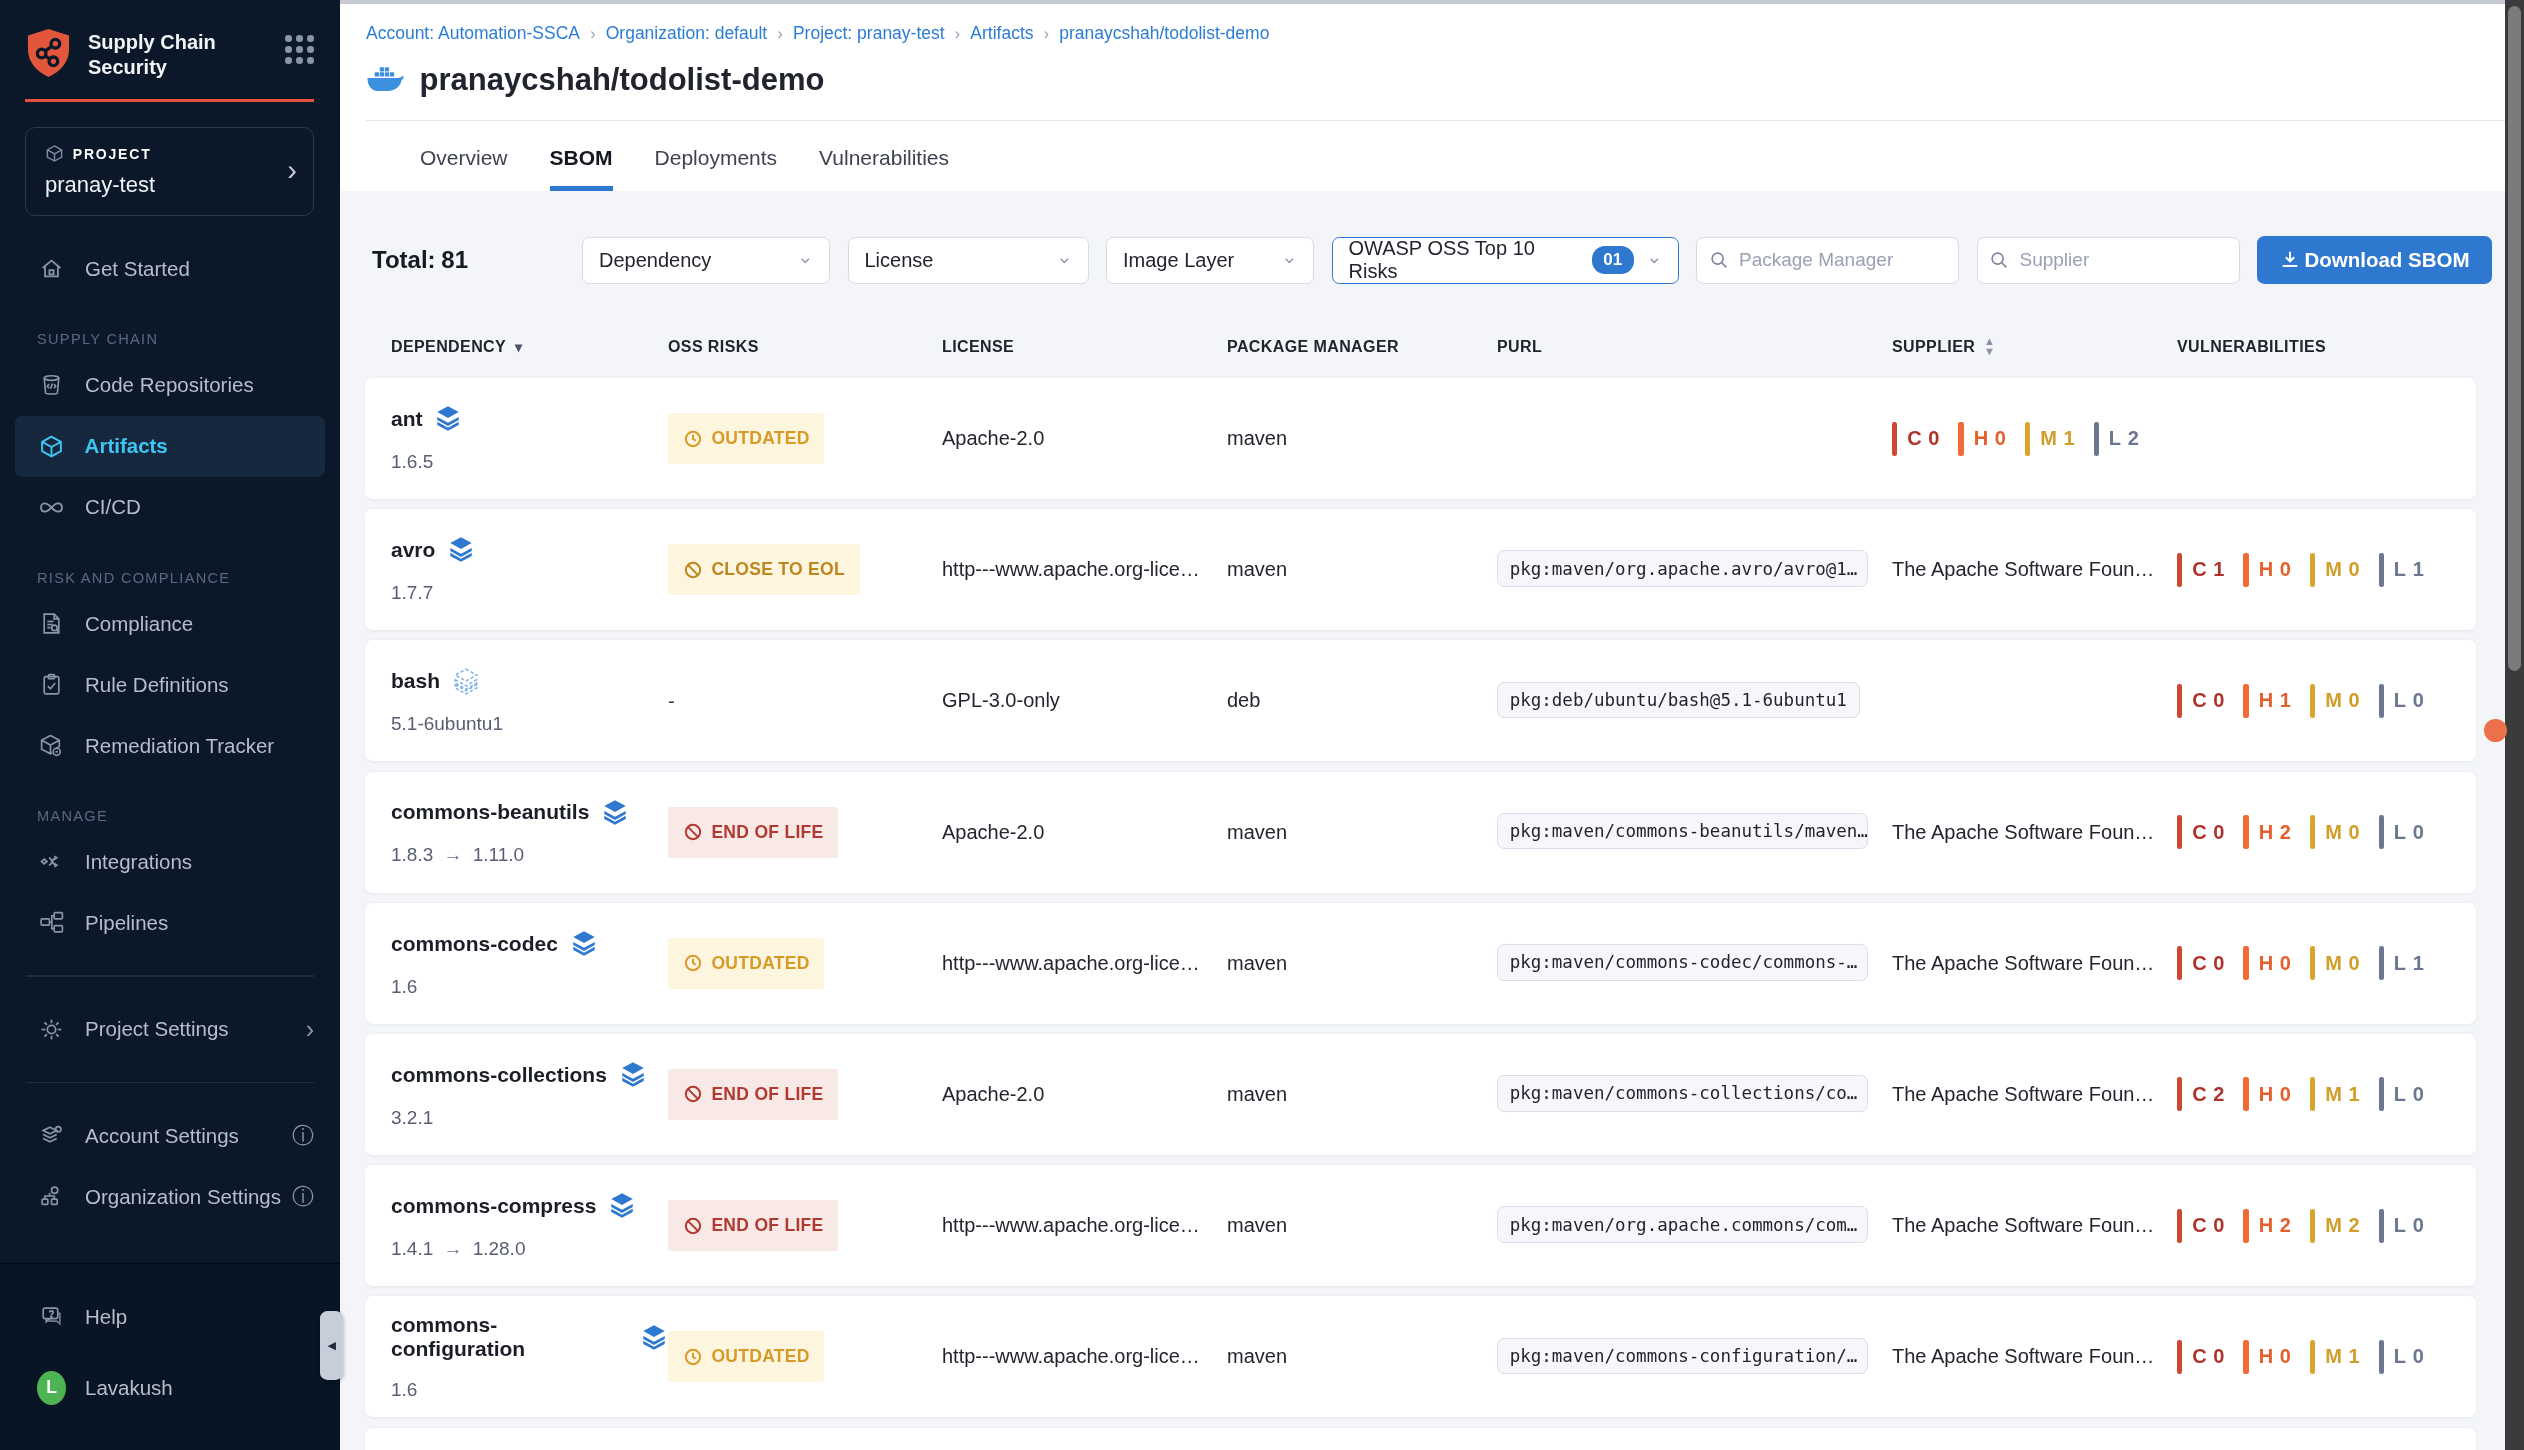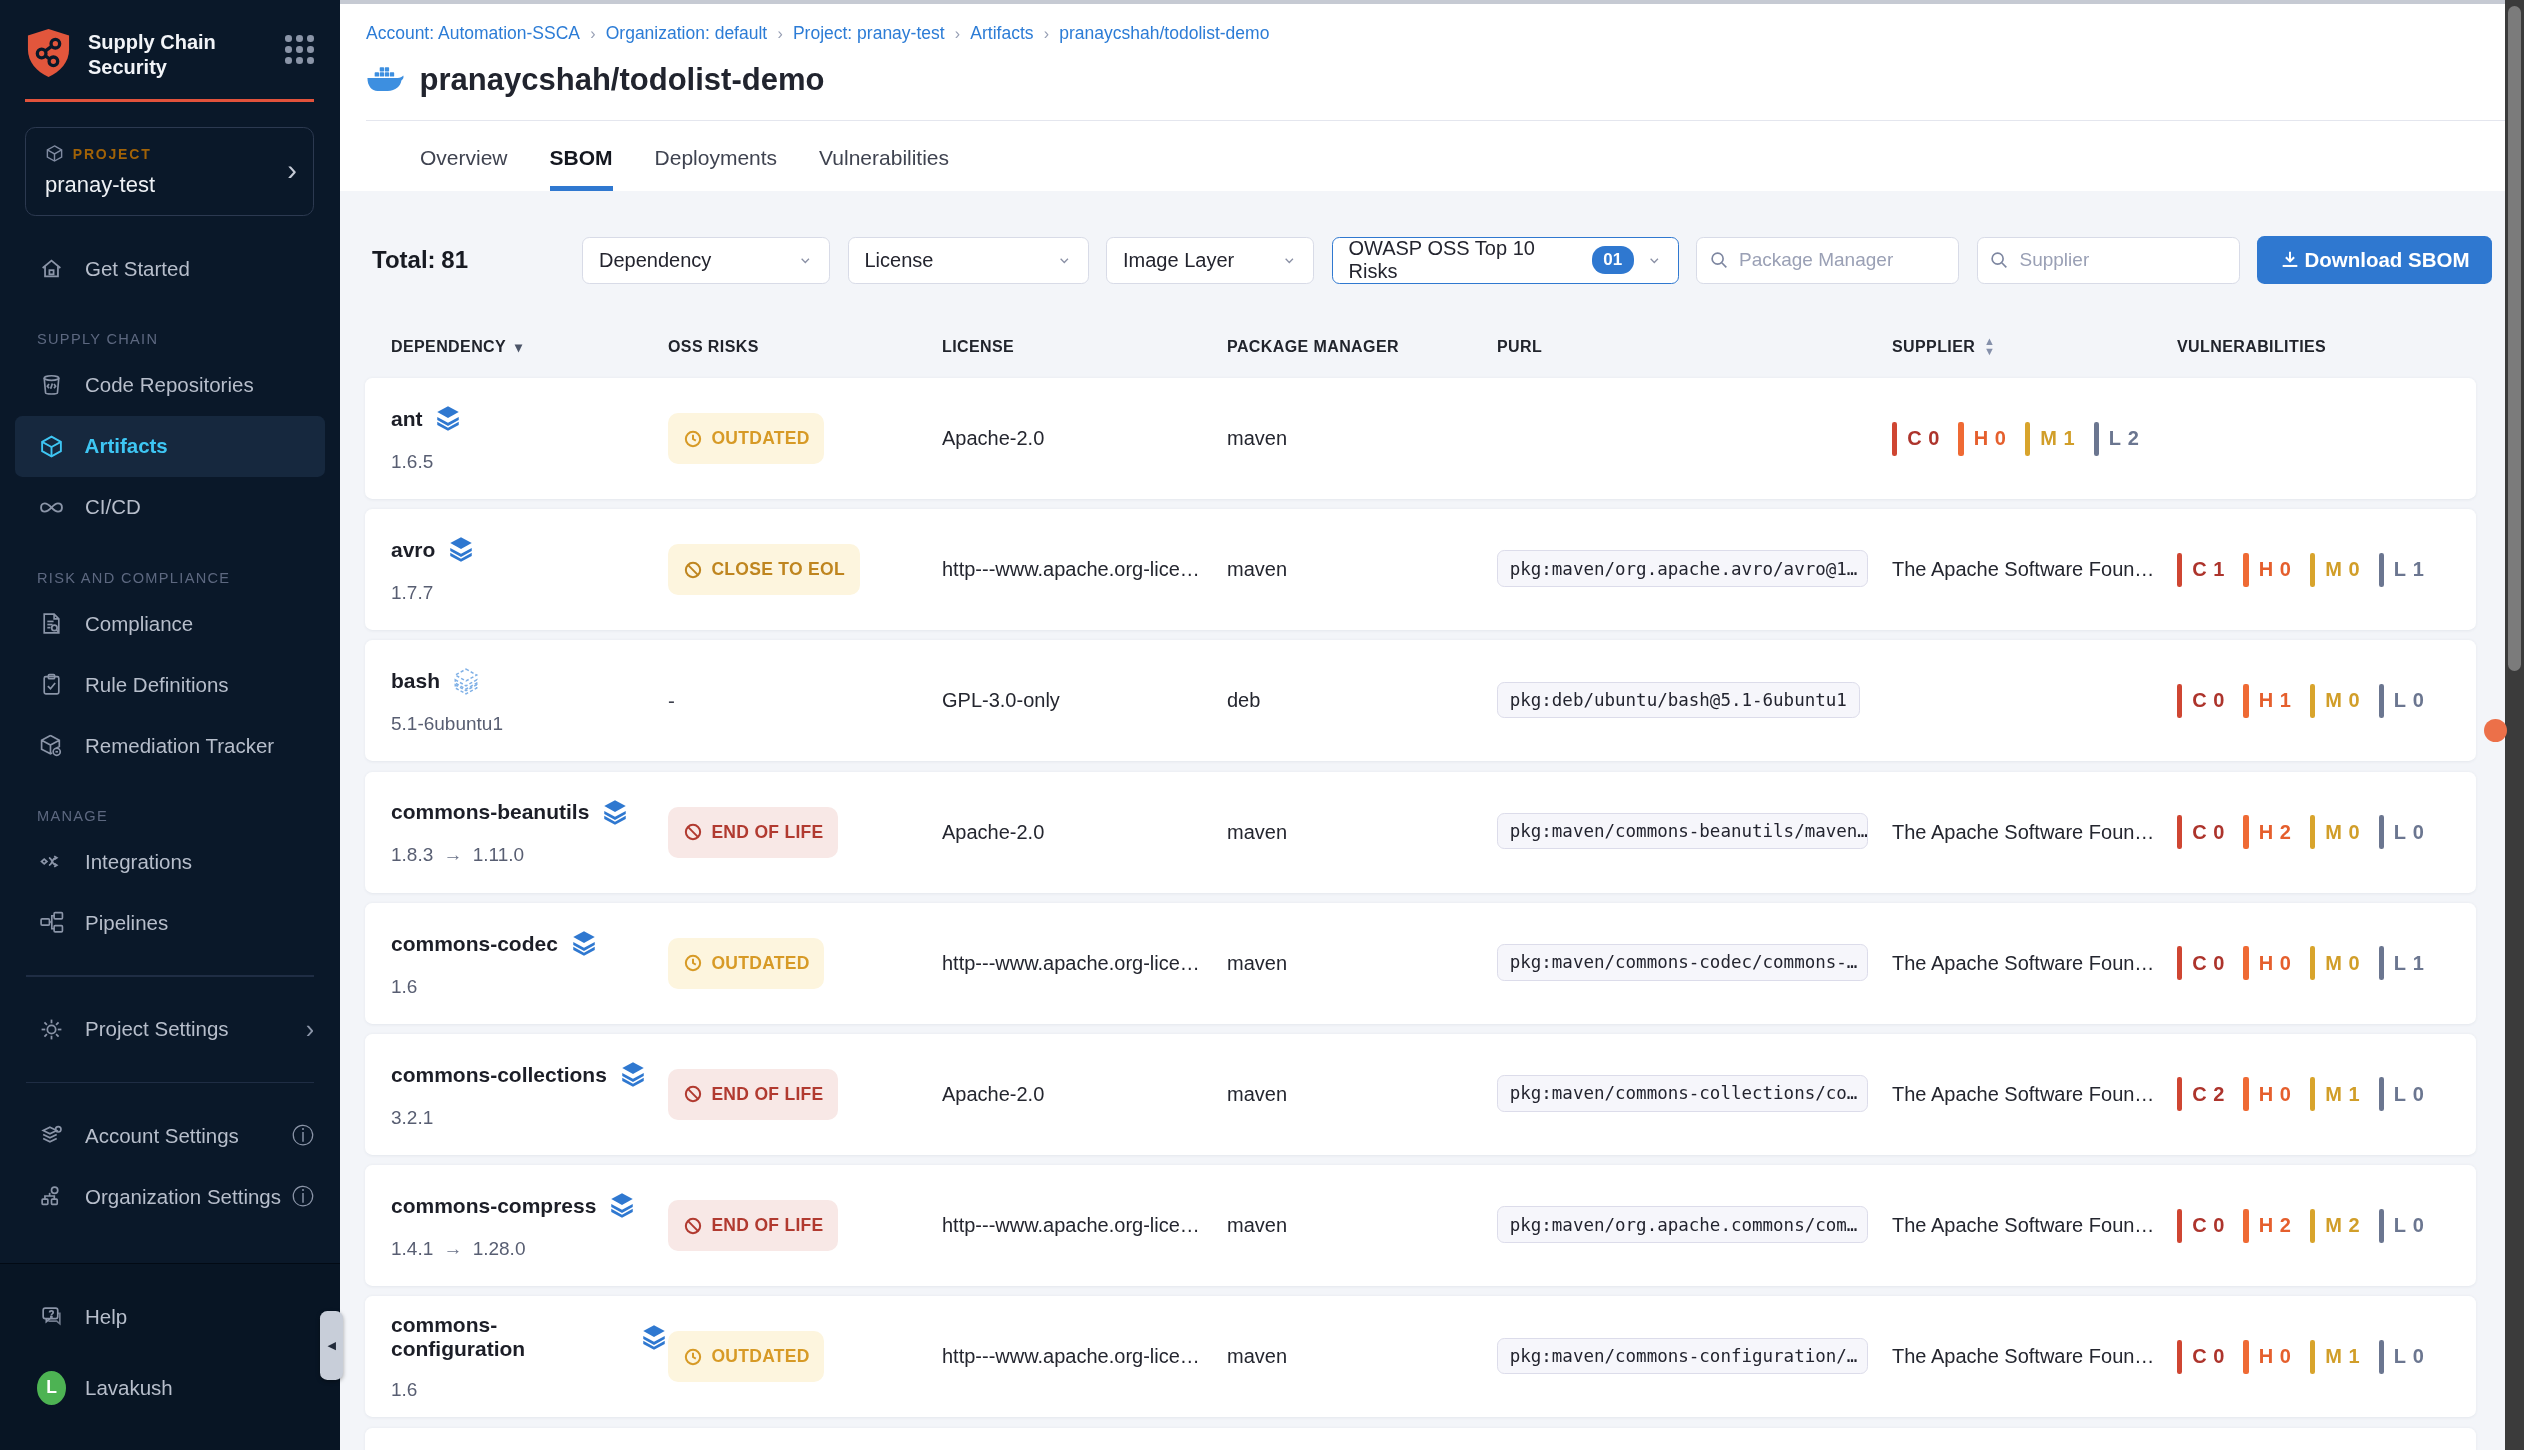--- a/index.html
+++ b/index.html
@@ -10,21 +10,21 @@
   
   .sidebar { position:absolute; left:0; top:0; width:340px; height:1451px;
     background:#0a1829; color:#bac1cf; z-index:30; }
   .sb-header { display:flex; align-items:flex-start; padding:28px 26px 0 25px; }
   .sb-title { margin-left:16px; font-size:20px; font-weight:700; color:#f2f4f8; line-height:25px; padding-top:1.5px; }
   .grid-icon { margin-left:auto; margin-top:7.3px; display:grid; grid-template-columns:repeat(3,6.6px); gap:4.4px; cursor:pointer; }
   .grid-icon i { width:6.6px; height:6.6px; border-radius:50%; background:#8b95a8; }
   .sb-redline { height:3.7px; background:#e2523b; margin:19px 26px 0 25px; }
   .project-card { position:relative; margin:25px 26px 0 25px; border:1.5px solid #2c3950;
     border-radius:10.2px; padding:16px 19px 17.5px; cursor:pointer; }
-  .project-label-row { display:flex; align-items:center; gap:8.8px; color:#a16207;
+  .project-label-row { display:flex; align-items:center; gap:8.8px; color:#ffffff;
     font-size:14px; font-weight:700; letter-spacing:1.8px; }
   .project-name { margin-top:8.8px; font-size:22px; color:#eef1f5; }
   .project-chevron { position:absolute; right:16px; top:50%; transform:translateY(-54%);
     font-size:29px; color:#c6cbd6; }
   .sb-nav { margin-top:22px; }
   .nav-item { display:flex; align-items:center; height:61px; padding-left:37px;
     font-size:20.5px; color:#b7becb; cursor:pointer; }
   .nav-item .nico { width:29px; display:flex; justify-content:center; color:#8b95a8; }
   .nav-item span.lbl { margin-left:19px; }
   .nav-item.active { margin:0 14.6px; padding-left:22px; background:#16283e; border-radius:7.3px;
@@ -89,21 +89,21 @@
   .sort-stack { display:flex; flex-direction:column; line-height:9.5px; font-size:11px; color:#8590aa; }
   .rows { margin:22px 48px 0 25px; }
   .row-card { background:#fff; border-radius:7.3px; box-shadow:0 0.7px 2.9px rgba(40,50,80,.07);
     height:121px; margin-bottom:10.2px; padding:0 26px; align-items:center; cursor:pointer; }
   .dep-cell { display:flex; flex-direction:column; justify-content:center; gap:17.5px; }
   .dep-name-row { display:flex; align-items:center; gap:11.7px; }
   .dep-name { font-size:21px; font-weight:700; color:#1c1e27; }
   .dep-version { font-size:19px; color:#585e72; display:flex; align-items:center; gap:10.2px; }
   .upg-arrow { color:#6a7288; }
   .risk-badge { display:inline-flex; align-items:center; gap:8.8px; height:51px; padding:0 14.6px;
-    border-radius:10px; font-size:17.5px; font-weight:700; letter-spacing:0.3px; }
+    border-radius:3px; font-size:17.5px; font-weight:700; letter-spacing:0.3px; }
   .risk-outdated { color:#d79a26; background:#fdf5de; }
   .risk-close { color:#bf851f; background:#fdf5de; }
   .risk-eol { color:#b13a30; background:#f8e8e6; }
   .risk-none { font-size:20.5px; color:#3c3f4c; }
   .cell-text { font-size:20px; color:#24262f; white-space:nowrap; overflow:hidden; }
   .purl-pill { display:inline-block; max-width:371px; background:#f6f6fb; border:1.5px solid #dcdcea;
     border-radius:7.3px; padding:7.3px 11.7px; font-family:"DejaVu Sans Mono", monospace;
     font-size:17.5px; color:#23242f; white-space:nowrap; overflow:hidden; }
   .supplier-cell { font-size:20px; color:#24262f; white-space:nowrap; overflow:hidden; padding-right:22px; }
   .vuln-cell { display:flex; align-items:center; }

